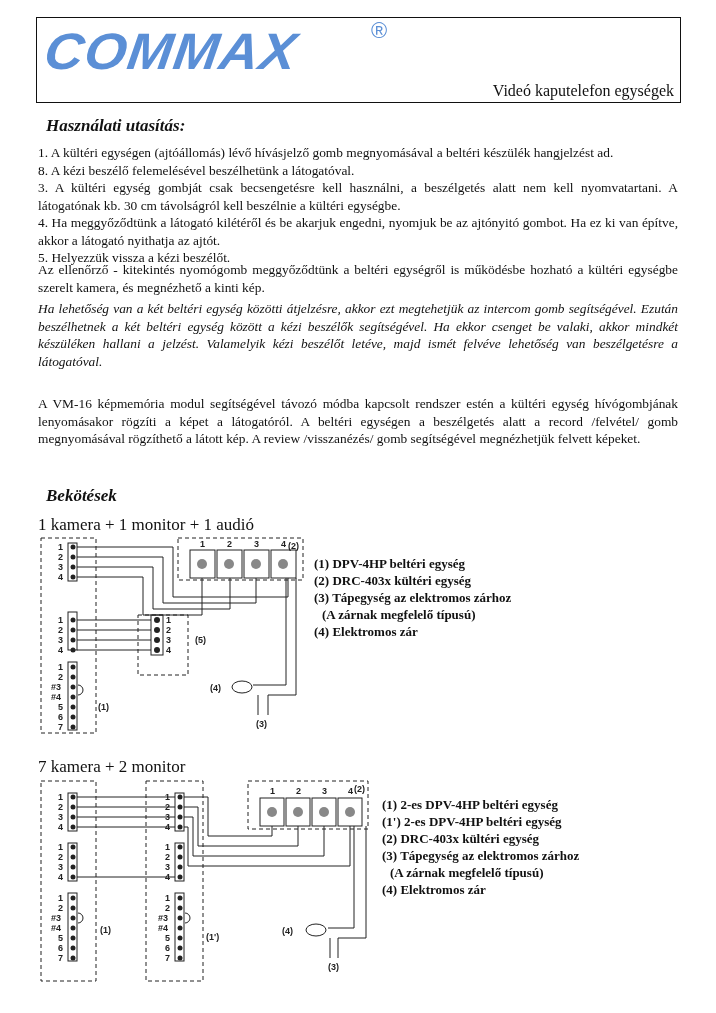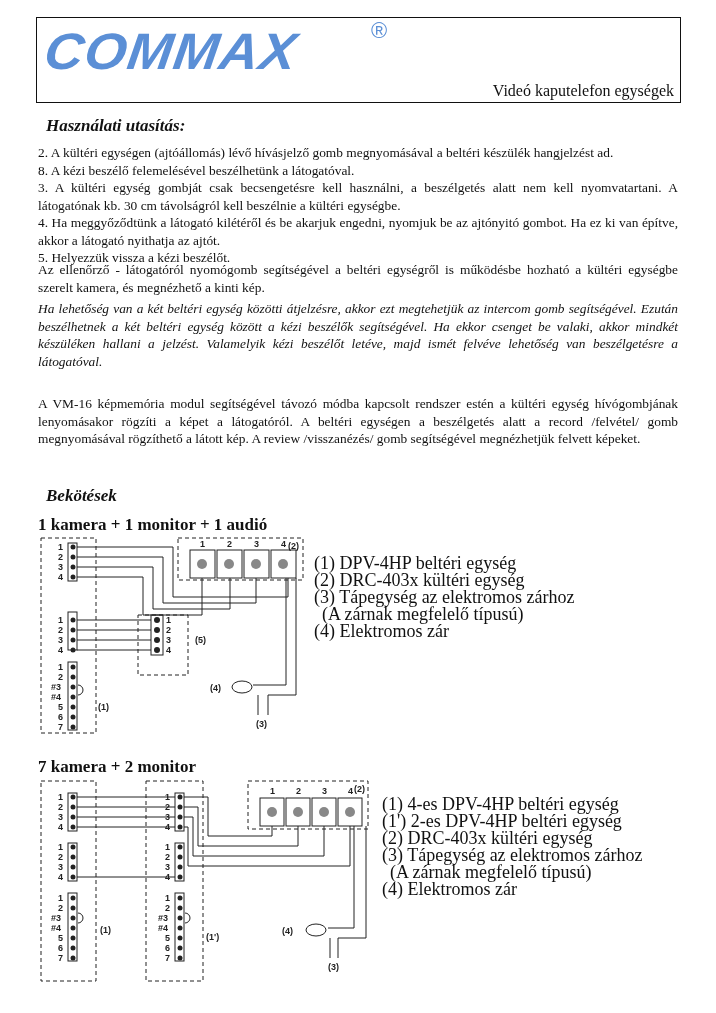--- a/index.html
+++ b/index.html
@@ -9,45 +9,45 @@
                 border: 1.5px solid #111; box-sizing: border-box; }
   .logo { position: absolute; left: 8px; top: 6px; font-family: "Liberation Sans", sans-serif;
           font-weight: bold; font-style: italic; font-size: 54px; letter-spacing: 1px;
           color: #5b8fd6; transform: skewX(-8deg) scaleY(0.95); line-height: 1; }
   .reg { position: absolute; left: 334px; top: 0px; font-family: "Liberation Sans", sans-serif;
          font-size: 22px; color: #5b8fd6; }
   .doc-subtitle { position: absolute; right: 6px; bottom: 2px; font-size: 16px; text-align: center; }
   .section { position: absolute; left: 38px; width: 640px; }
   h2.t { margin: 8px; font-size: 17px; font-weight: bold; font-style: italic; }
   .para { font-size: 13.4px; line-height: 17.5px; text-align: justify; margin: 0; }
-  .diag-title { position: absolute; left: 38px; font-size: 17px; font-weight: bold; }
-  .legend { position: absolute; font-size: 18px; line-height: 17px; }
+  .diag-title { position: absolute; left: 38px; font-size: 17px; }
+  .legend { position: absolute; font-size: 13px; line-height: 17px; font-weight: bold; }
   .legend div { white-space: nowrap; }
   svg text { font-family: "Liberation Sans", sans-serif; font-weight: bold; }
 </style>
 </head>
 <body>
 
 <div class="header-box">
   <div class="logo">COMMAX</div>
   <div class="reg">®</div>
   <div class="doc-subtitle">Videó kaputelefon egységek</div>
 </div>
 
 <div class="section" style="top:108px;">
   <h2 class="t">Használati utasítás:</h2>
-  <p class="para">2. A kültéri egységen (ajtóállomás) lévő hívásjelző gomb megnyomásával a beltéri készülék hangjelzést ad.</p>
+  <p class="para">1. A kültéri egységen (ajtóállomás) lévő hívásjelző gomb megnyomásával a beltéri készülék hangjelzést ad.</p>
   <p class="para">8. A kézi beszélő felemelésével beszélhetünk a látogatóval.</p>
   <p class="para">3. A kültéri egység gombját csak becsengetésre kell használni, a beszélgetés alatt nem kell nyomvatartani. A látogatónak kb. 30 cm távolságról kell beszélnie a kültéri egységbe.</p>
   <p class="para">4. Ha meggyőződtünk a látogató kilétéről és be akarjuk engedni, nyomjuk be az ajtónyitó gombot. Ha ez ki van építve, akkor a látogató nyithatja az ajtót.</p>
   <p class="para">5. Helyezzük vissza a kézi beszélőt.</p>
 </div>
 
 <div class="section" style="top:261px;">
-  <p class="para">Az ellenőrző - látogatóról nyomógomb segítségével a beltéri egységről is működésbe hozható a kültéri egységbe szerelt kamera, és megnézhető a kinti kép.</p>
+  <p class="para">Az ellenőrző - kitekintés nyomógomb meggyőződtünk a beltéri egységről is működésbe hozható a kültéri egységbe szerelt kamera, és megnézhető a kinti kép.</p>
 </div>
 <div class="section" style="top:300px;font-style:italic;">
   <p class="para">Ha lehetőség van a két beltéri egység közötti átjelzésre, akkor ezt megtehetjük az intercom gomb segítségével. Ezután beszélhetnek a két beltéri egység között a kézi beszélők segítségével. Ha ekkor csenget be valaki, akkor mindkét készüléken hallani a jelzést. Valamelyik kézi beszélőt letéve, majd ismét felvéve lehetőség van beszélgetésre a látogatóval.</p>
 </div>
 <div class="section" style="top:395px;">
   <p class="para">A VM-16 képmemória modul segítségével távozó módba kapcsolt rendszer estén a kültéri egység hívógombjának lenyomásakor rögzíti a képet a látogatóról. A beltéri egységen a beszélgetés alatt a record /felvétel/ gomb megnyomásával rögzíthető a látott kép. A review /visszanézés/ gomb segítségével megnézhetjük felvett képeket.</p>
 </div>
 
 <div class="section" style="top:478px;">
   <h2 class="t">Bekötések</h2>
@@ -244,19 +244,19 @@
     <text x="310" y="16">4</text>
     <text x="62" y="155">(1)</text>
     <text x="168" y="162">(1')</text>
     <text x="316" y="14">(2)</text>
     <text x="290" y="192">(3)</text>
     <text x="244" y="156">(4)</text>
   </g>
 </svg>
 
 <div class="legend" style="left:382px;top:796px;">
-  <div>(1) 4-es DPV-4HP beltéri egység</div>
+  <div>(1) 2-es DPV-4HP beltéri egység</div>
   <div>(1') 2-es DPV-4HP beltéri egység</div>
   <div>(2) DRC-403x kültéri egység</div>
   <div>(3) Tápegység az elektromos zárhoz</div>
   <div style="padding-left:8px;">(A zárnak megfelelő típusú)</div>
   <div>(4) Elektromos zár</div>
 </div>
 
 </body></html>

